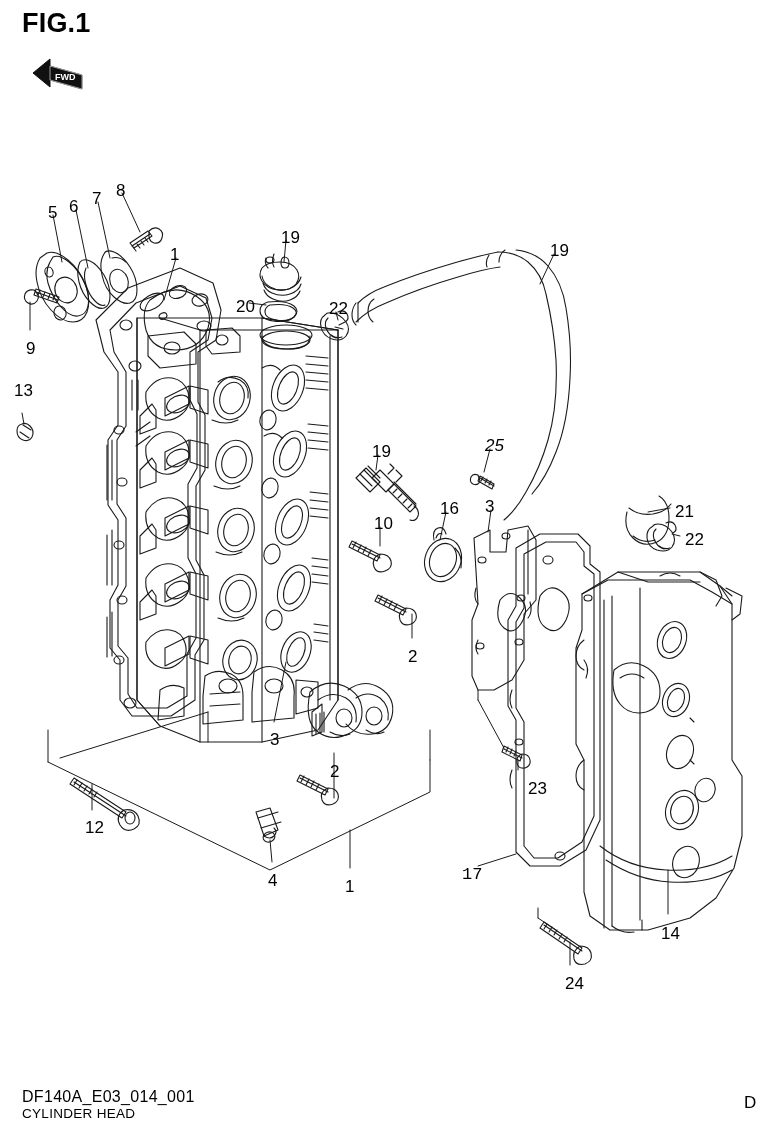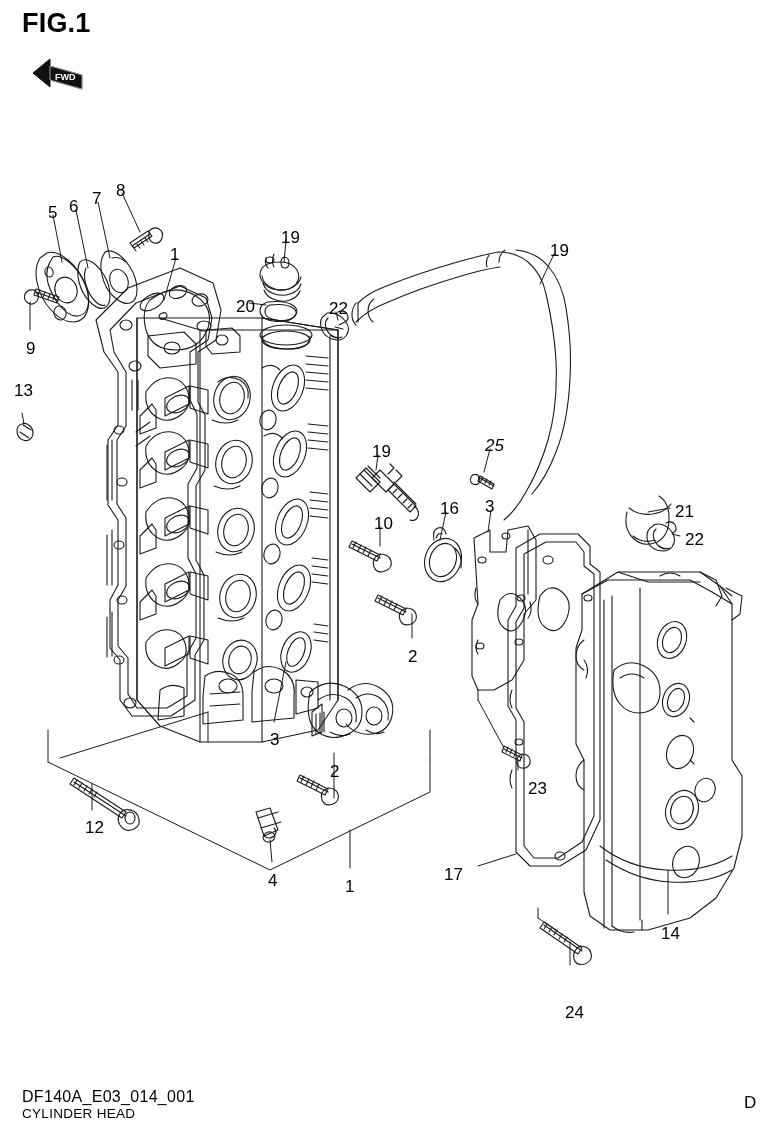--- a/index.html
+++ b/index.html
@@ -516,29 +516,29 @@
   <div class="lbl" style="left:92px;top:190px;">7</div>
   <div class="lbl" style="left:116px;top:182px;">8</div>
   <div class="lbl" style="left:26px;top:340px;">9</div>
   <div class="lbl" style="left:374px;top:515px;">10</div>
   <div class="lbl" style="left:170px;top:246px;">1</div>
   <div class="lbl" style="left:85px;top:819px;">12</div>
   <div class="lbl" style="left:14px;top:382px;">13</div>
   <div class="lbl" style="left:661px;top:925px;">14</div>
   <div class="lbl" style="left:485px;top:498px;">3</div>
   <div class="lbl" style="left:440px;top:500px;">16</div>
-  <div class="lbl" style="left:444px;top:866px;">17</div>
+  <div class="lbl" style="left:462px;top:866px;font-family:Liberation Mono, monospace;">17</div>
   <div class="lbl" style="left:281px;top:229px;">19</div>
   <div class="lbl" style="left:550px;top:242px;">19</div>
   <div class="lbl" style="left:236px;top:298px;">20</div>
   <div class="lbl" style="left:675px;top:503px;">21</div>
   <div class="lbl" style="left:329px;top:300px;">22</div>
   <div class="lbl" style="left:685px;top:531px;">22</div>
   <div class="lbl" style="left:528px;top:780px;">23</div>
-  <div class="lbl" style="left:565px;top:1004px;">24</div>
+  <div class="lbl" style="left:565px;top:975px;">24</div>
   <div class="lbl" style="left:485px;top:437px;font-style:italic;">25</div>
   <div class="lbl" style="left:372px;top:443px;">19</div>
 
   <div class="footer-code">DF140A_E03_014_001</div>
   <div class="footer-name">CYLINDER HEAD</div>
   <div class="corner-letter">D</div>
 
 </div>
 
 </body></html>

